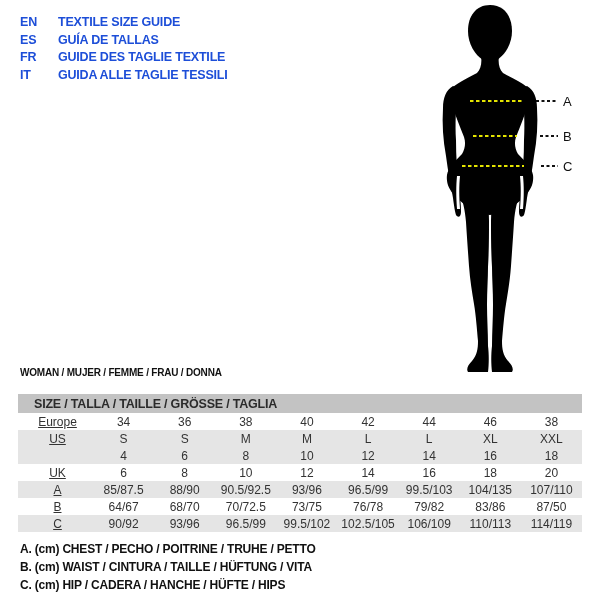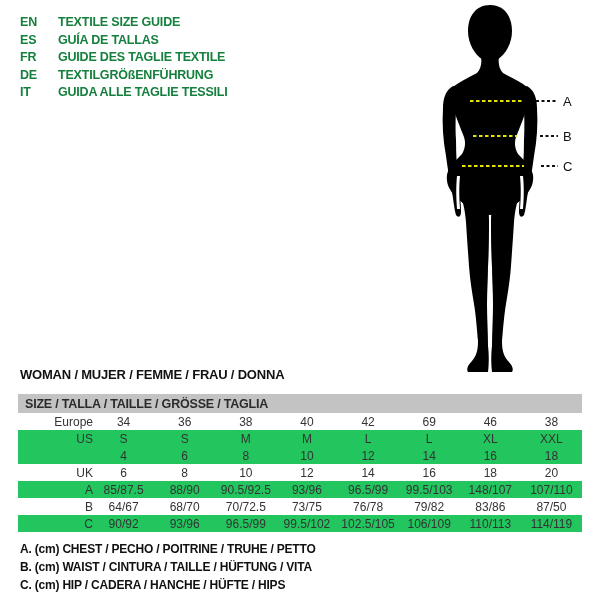--- a/index.html
+++ b/index.html
@@ -3,43 +3,43 @@
 <meta charset="utf-8">
 <style>
   html,body { margin:0; padding:0; background:#ffffff; }
   .page {
     position:relative; width:600px; height:600px; background:#ffffff;
     font-family:"Liberation Sans", sans-serif; color:#1a1a1a; overflow:hidden;
   }
 
   
   .lang-list { position:absolute; left:20px; top:14px; }
-  .lang-row { display:flex; line-height:17.5px; font-size:12.5px; font-weight:700; letter-spacing:-0.2px; color:#15803d; }
+  .lang-row { display:flex; line-height:17.5px; font-size:12.5px; font-weight:700; letter-spacing:-0.2px; color:#1d4ed8; }
   .lang-code { width:38px; flex:0 0 38px; }
 
   
   .figure-svg { position:absolute; left:415px; top:0; width:175px; height:380px; }
   .marker-label { font-family:"Liberation Sans", sans-serif; font-size:13px; fill:#111111; }
 
   
-  .section-title { position:absolute; left:20px; top:367px; font-size:13px; font-weight:700; letter-spacing:-0.2px; color:#111111; }
+  .section-title { position:absolute; left:20px; top:367px; font-size:10px; font-weight:700; letter-spacing:-0.2px; color:#111111; }
 
   
   .size-table {
     position:absolute; left:18px; top:394px; width:564px;
     border-collapse:collapse; table-layout:fixed; font-size:12px; color:#333333;
   }
   .size-table col.label-col { width:75px; }
   .size-table th.table-header {
     background:#c3c3c3; color:#2b2b2b; font-weight:700; font-size:12.5px;
-    text-align:left; padding:2px 0 2px 7px; height:15px; letter-spacing:-0.2px;
+    text-align:left; padding:2px 0 2px 16px; height:15px; letter-spacing:-0.2px;
   }
   .size-table td { height:17px; padding:0; text-align:center; vertical-align:middle; font-weight:400; }
-  .size-table td.row-label { text-align:right; padding-left:4px; }
-  .size-table tr.shaded { background:#22c55e; }
+  .size-table td.row-label { text-align:center; padding-left:4px;text-decoration:underline; }
+  .size-table tr.shaded { background:#e5e5e5; }
 
   
   .legend { position:absolute; left:20px; top:540px; }
   .legend-line { line-height:18px; font-size:12px; font-weight:700; letter-spacing:-0.2px; color:#111111; }
 </style>
 </head>
 <body>
 
 <div class="page">
 
@@ -48,24 +48,20 @@
       <span class="lang-code">EN</span>
       <span class="lang-label">TEXTILE SIZE GUIDE</span>
     </div>
     <div class="lang-row">
       <span class="lang-code">ES</span>
       <span class="lang-label">GUÍA DE TALLAS</span>
     </div>
     <div class="lang-row">
       <span class="lang-code">FR</span>
       <span class="lang-label">GUIDE DES TAGLIE TEXTILE</span>
-    </div>
-    <div class="lang-row">
-      <span class="lang-code">DE</span>
-      <span class="lang-label">TEXTILGRÖßENFÜHRUNG</span>
     </div>
     <div class="lang-row">
       <span class="lang-code">IT</span>
       <span class="lang-label">GUIDA ALLE TAGLIE TESSILI</span>
     </div>
   </div>
 
   <svg class="figure-svg" viewBox="415 0 175 380" xmlns="http://www.w3.org/2000/svg">
 
     <path fill="#000000" d="M490,5 C504,5 512,16 512,31 C512,44 505,55 497,60 L483,60 C475,55 468,44 468,31 C468,16 476,5 490,5 Z"></path>
@@ -130,21 +126,21 @@
       <tr>
         <th class="table-header" colspan="9">SIZE / TALLA / TAILLE / GRÖSSE / TAGLIA</th>
       </tr>
       <tr>
         <td class="row-label">Europe</td>
         <td>34</td>
         <td>36</td>
         <td>38</td>
         <td>40</td>
         <td>42</td>
-        <td>69</td>
+        <td>44</td>
         <td>46</td>
         <td>38</td>
       </tr>
       <tr class="shaded">
         <td class="row-label">US</td>
         <td>S</td>
         <td>S</td>
         <td>M</td>
         <td>M</td>
         <td>L</td>
@@ -175,21 +171,21 @@
         <td>20</td>
       </tr>
       <tr class="shaded">
         <td class="row-label">A</td>
         <td>85/87.5</td>
         <td>88/90</td>
         <td>90.5/92.5</td>
         <td>93/96</td>
         <td>96.5/99</td>
         <td>99.5/103</td>
-        <td>148/107</td>
+        <td>104/135</td>
         <td>107/110</td>
       </tr>
       <tr>
         <td class="row-label">B</td>
         <td>64/67</td>
         <td>68/70</td>
         <td>70/72.5</td>
         <td>73/75</td>
         <td>76/78</td>
         <td>79/82</td>

